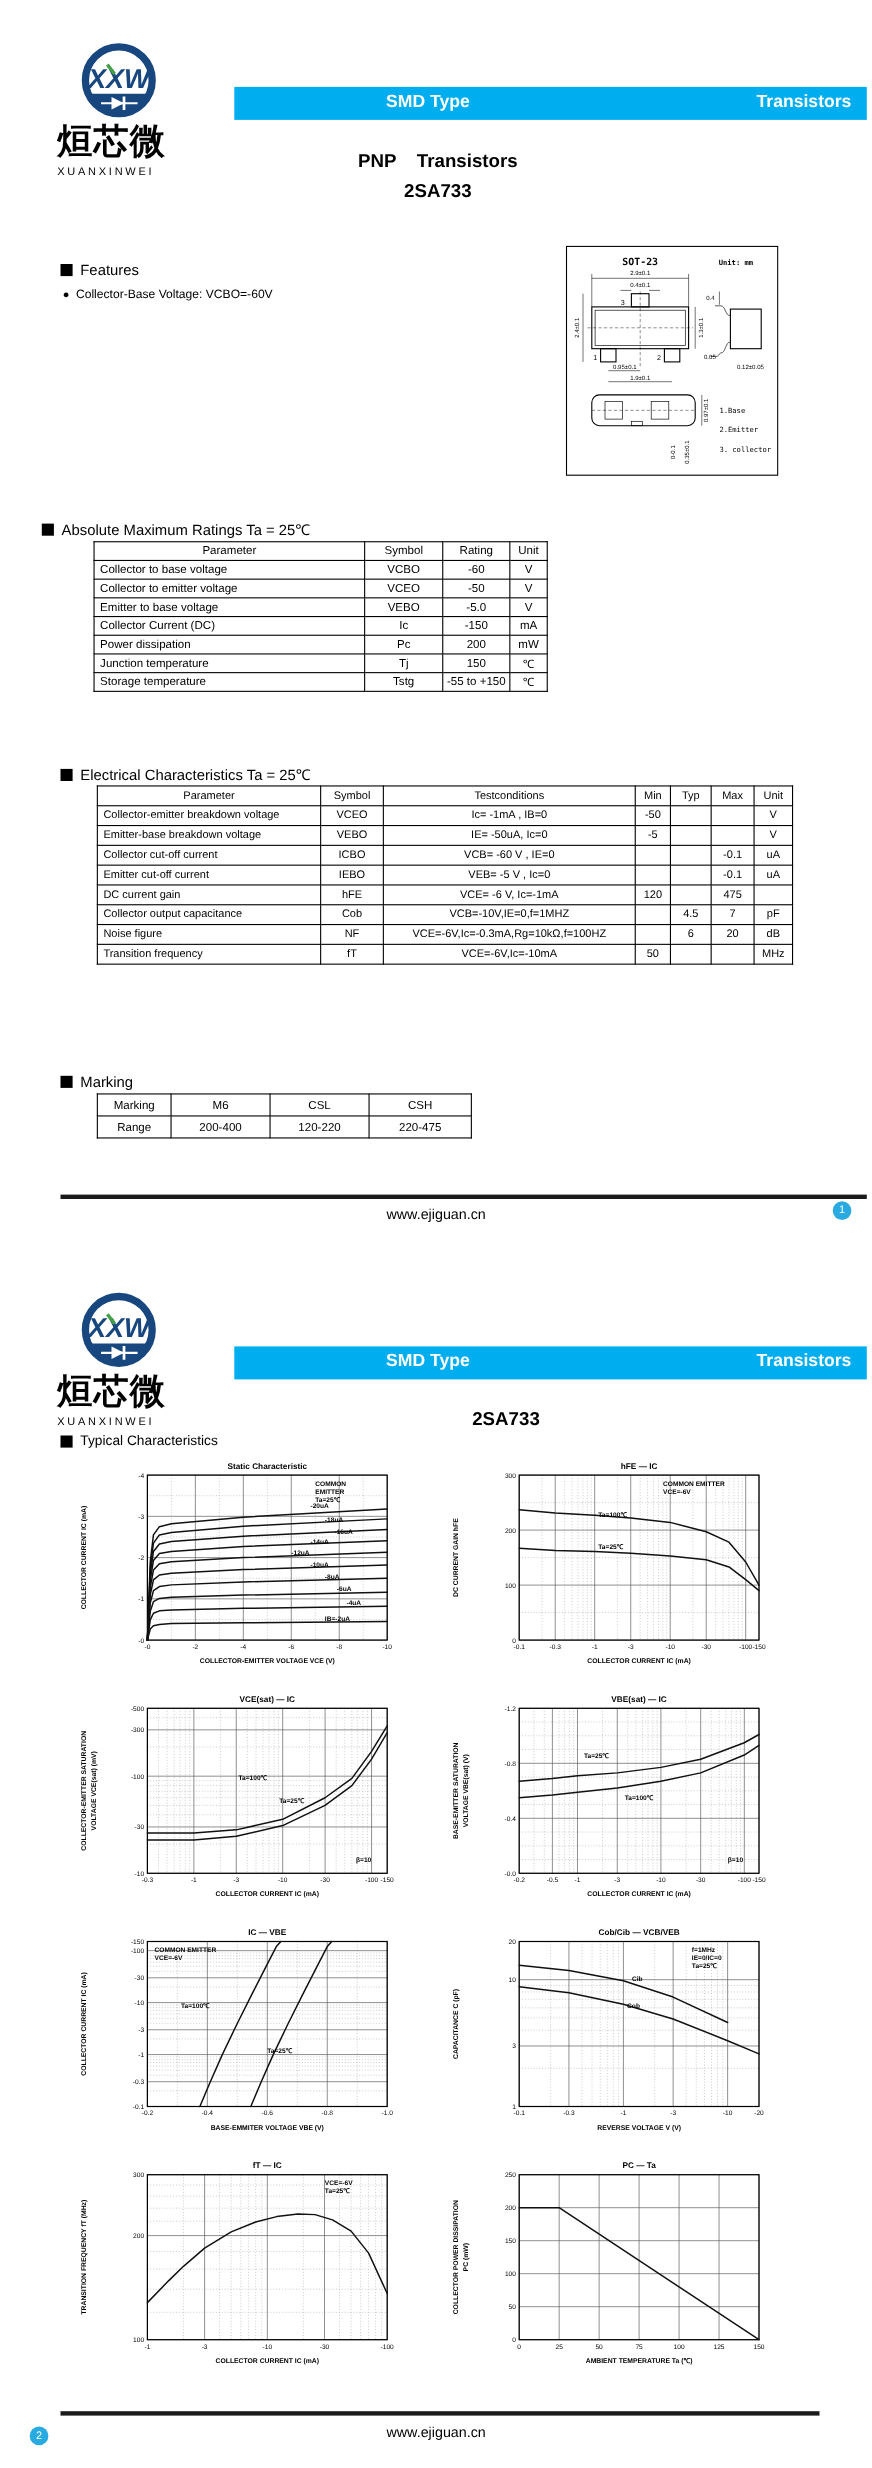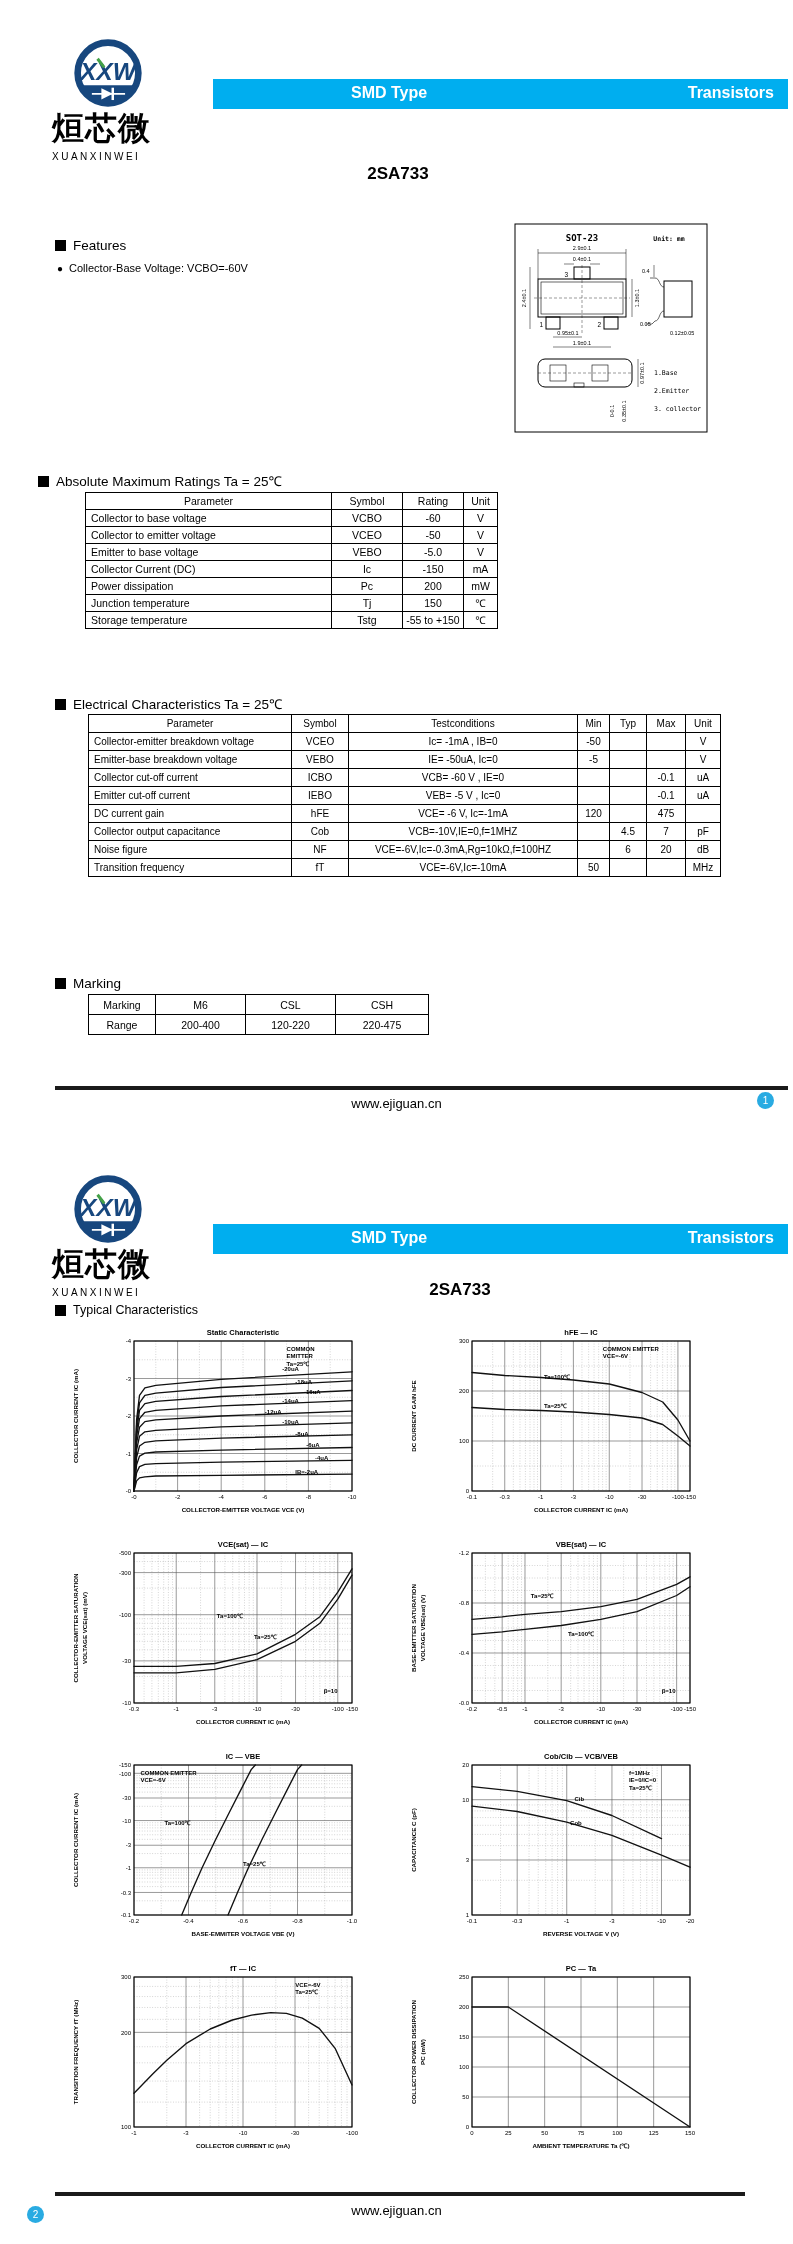--- a/index.html
+++ b/index.html
@@ -73,20 +73,21 @@
     </svg>
     <div class="logo-cn">烜芯微</div>
     <div class="logo-en">XUANXINWEI</div>
   </div>
 
   <div class="banner" style="top:79px">
     <span class="banner-left">SMD Type</span>
     <span class="banner-right">Transistors</span>
   </div>
 
+  <div class="title" style="left:213px;top:137px;width:370px">PNP    Transistors</div>
   <div class="title" style="left:213px;top:164px;width:370px">2SA733</div>
 
   <div class="sec" style="left:55px;top:238px">
       <span class="sq"></span>
       <span>Features</span>
     </div>
   <div class="feat" style="left:57px;top:262px">
       <span class="dot">●</span>
       <span>Collector-Base Voltage: VCBO=-60V</span>
     </div>

